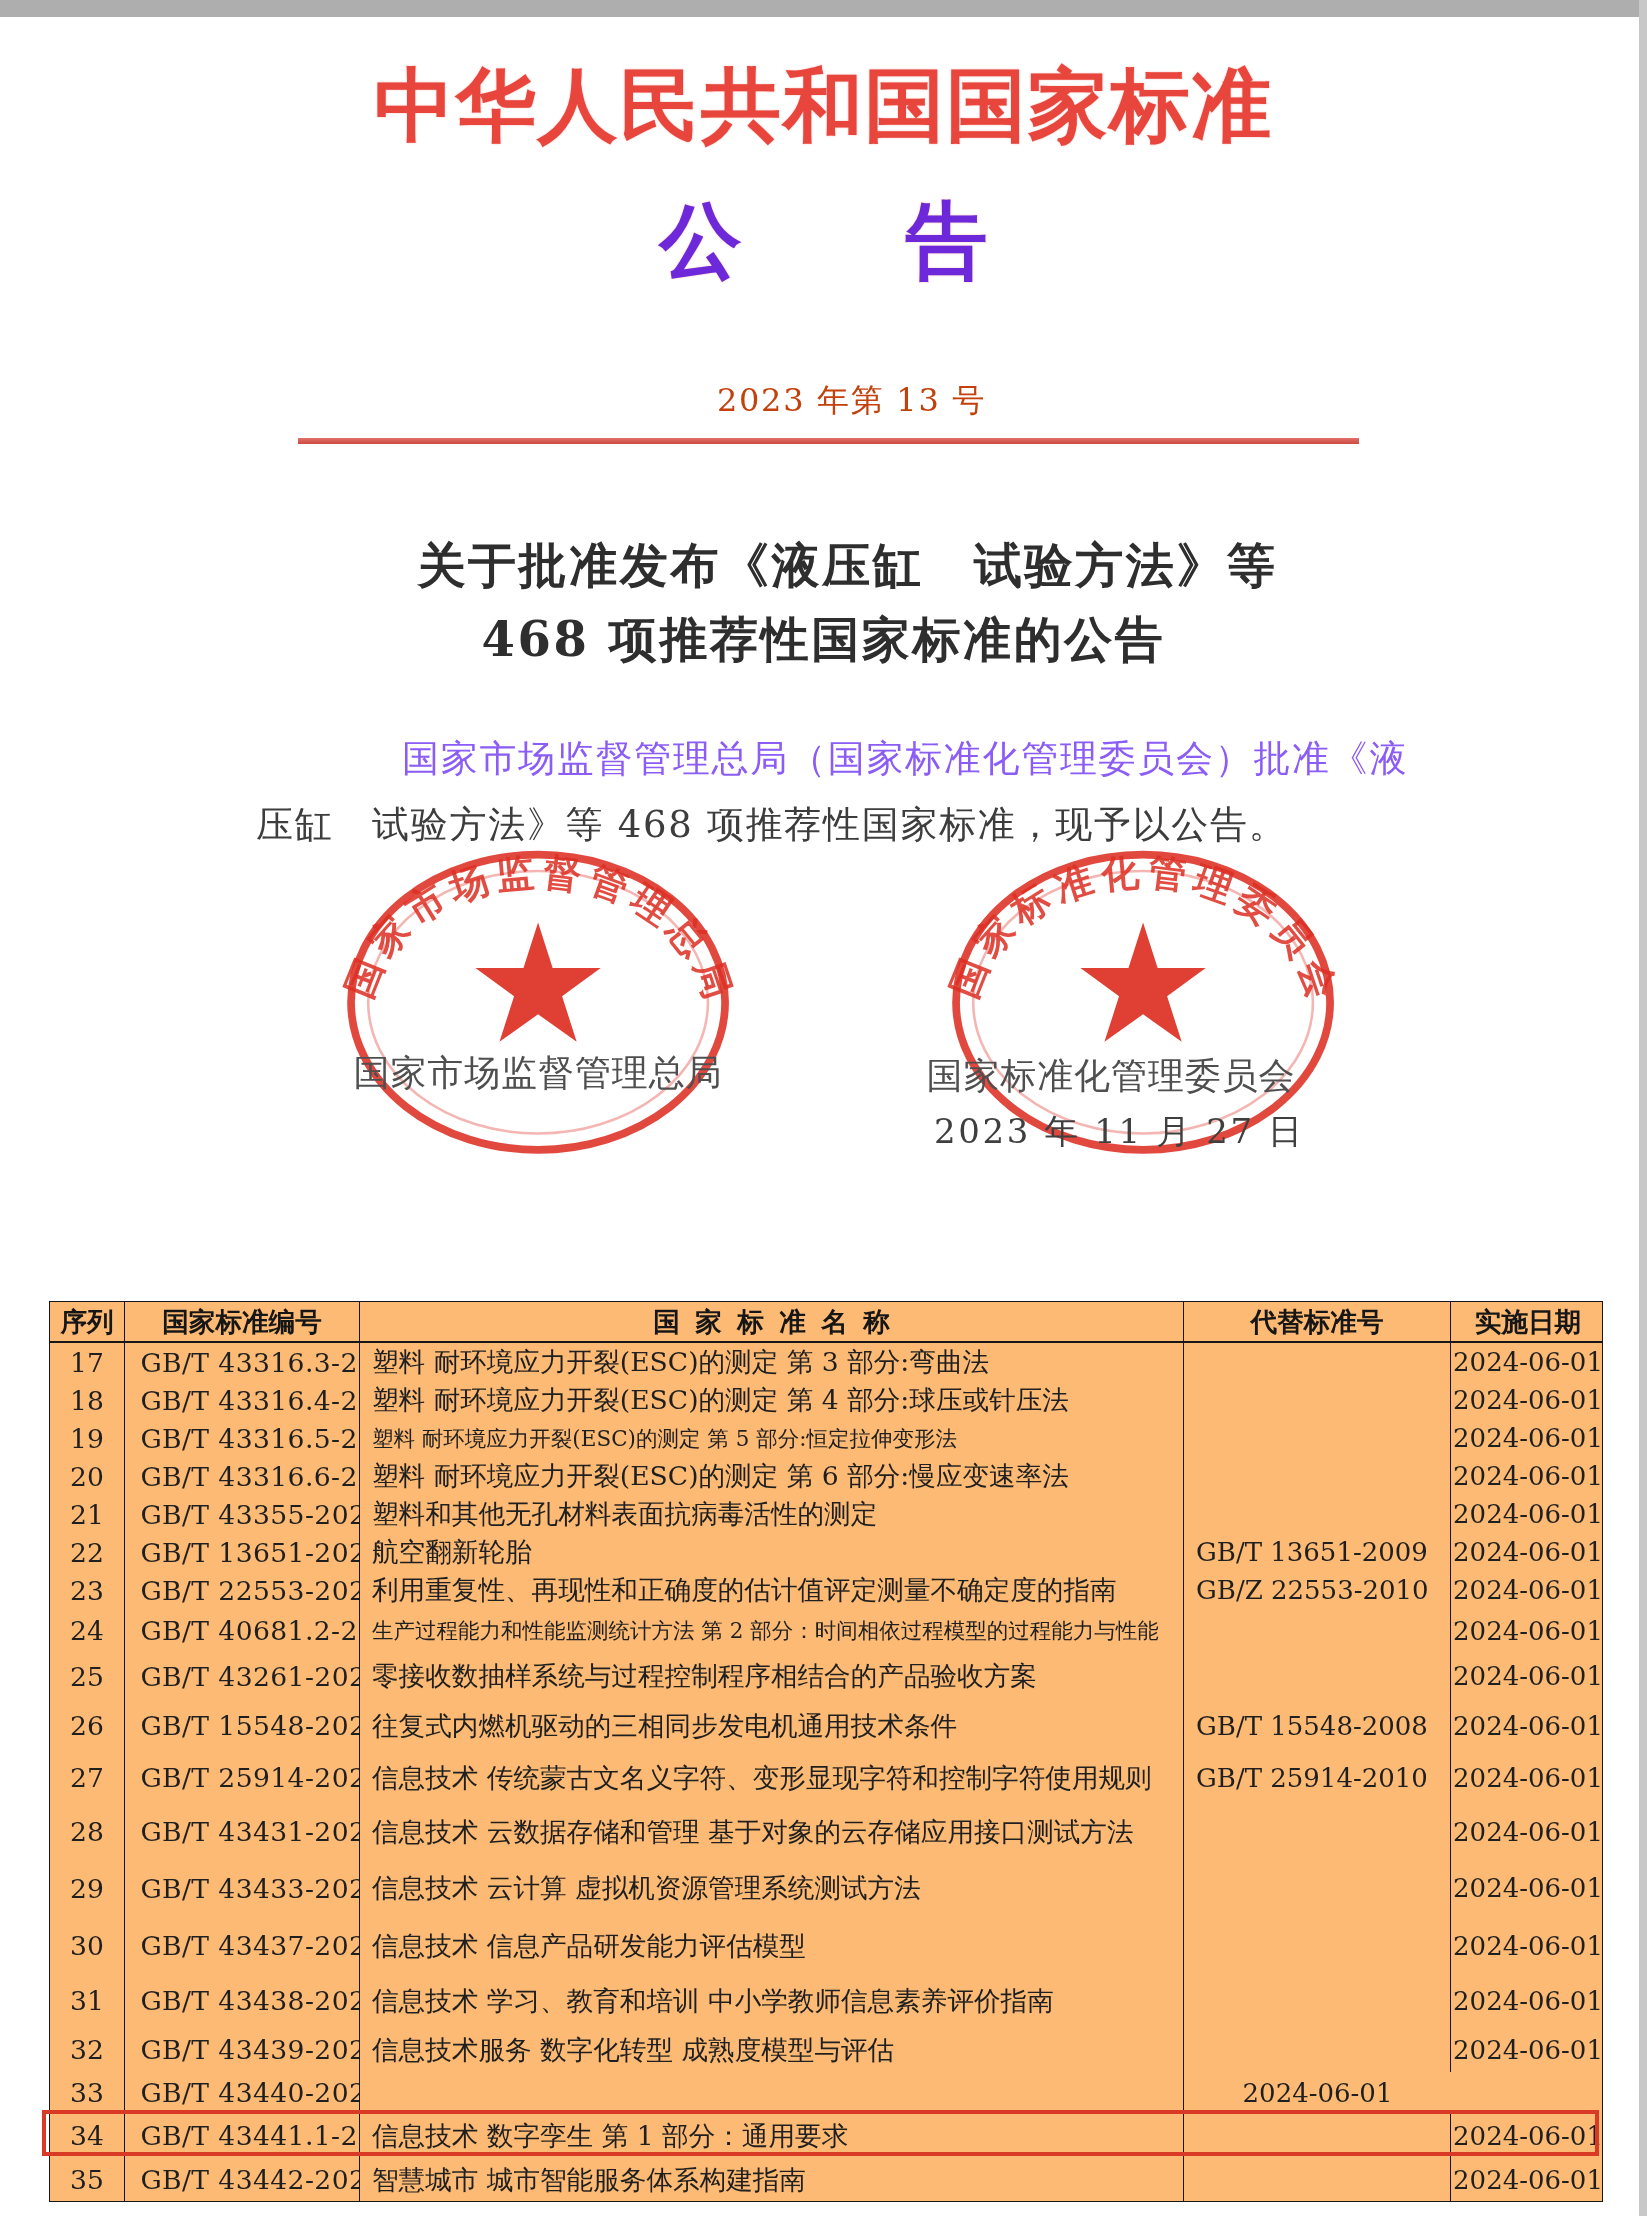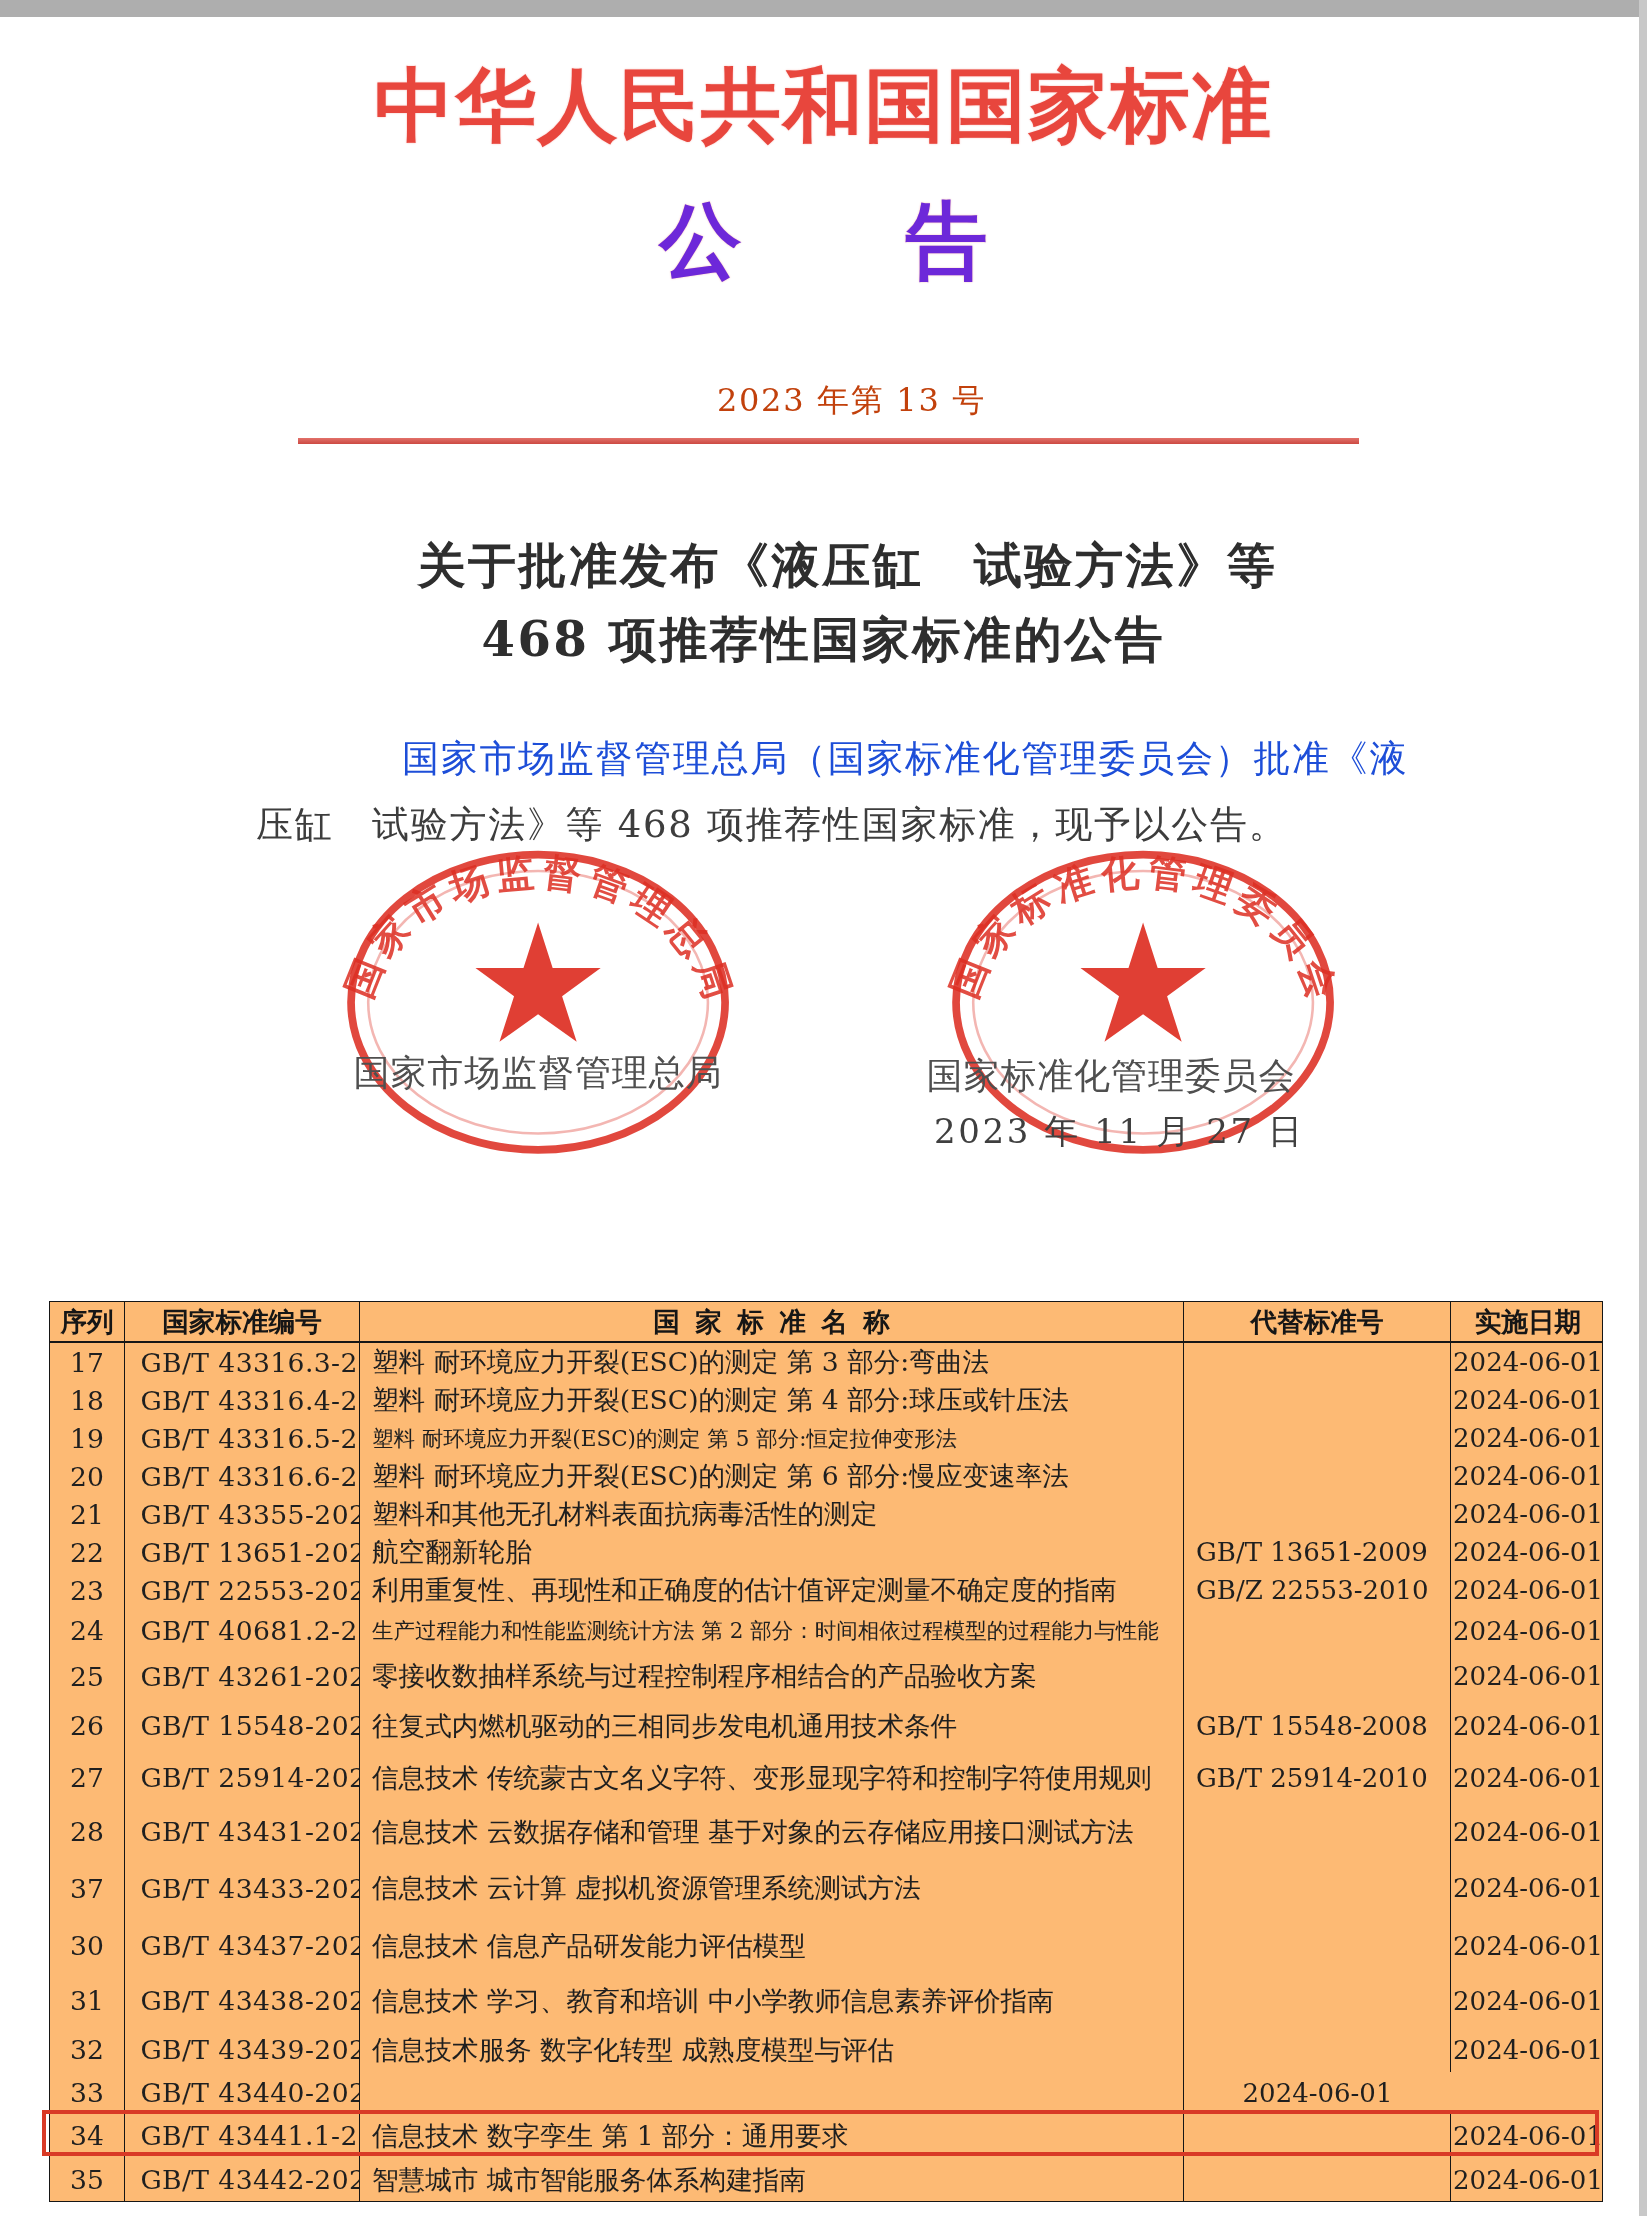--- a/index.html
+++ b/index.html
@@ -19,21 +19,21 @@
   .issue-no{position:absolute;left:0;top:379px;width:1647px;text-align:center;
              font-size:32px;color:#c2410c;letter-spacing:1.7px;white-space:pre;padding-left:28px;}
   .red-rule{position:absolute;left:298px;top:438px;width:1061px;height:6px;
              background:linear-gradient(180deg,#e2716a,#cc4a42);}
 
   .notice-h1{position:absolute;left:0;top:534px;width:1647px;text-align:center;
              font-size:48px;font-weight:bold;color:#2e2e2e;letter-spacing:2.6px;white-space:pre;padding-left:24px;}
   .notice-h2{position:absolute;left:0;top:608px;width:1647px;text-align:center;
              font-size:48px;font-weight:bold;color:#2e2e2e;letter-spacing:2.6px;white-space:pre;}
 
-  .body-l1{position:absolute;left:402px;top:734px;font-size:37px;color:#1d4ed8;
+  .body-l1{position:absolute;left:402px;top:734px;font-size:37px;color:#8b5cf6;
            letter-spacing:1.7px;white-space:pre;}
   .body-l2{position:absolute;left:256px;top:800px;font-size:37px;color:#3d3d3d;
            letter-spacing:1.7px;white-space:pre;}
 
   
   .seal{position:absolute;width:399px;height:326px;}
   .seal-left{left:339px;top:841px;}
   .seal-right{left:944px;top:841px;}
   .seal-agency{position:absolute;font-size:36px;color:#4f4f4f;letter-spacing:0.9px;white-space:pre;}
   .agency-left{left:345px;top:1049px;width:386px;text-align:center;}
@@ -194,21 +194,21 @@
           <div class="c c-date">2024-06-01</div>
         </div>
         <div class="t-row" style="height: 55px;">
           <div class="c b c-seq">28</div>
           <div class="c b c-no">GB/T 43431-2023</div>
           <div class="c b c-name">信息技术 云数据存储和管理 基于对象的云存储应用接口测试方法</div>
           <div class="c b c-rep"></div>
           <div class="c c-date">2024-06-01</div>
         </div>
         <div class="t-row" style="height: 58px;">
-          <div class="c b c-seq">37</div>
+          <div class="c b c-seq">29</div>
           <div class="c b c-no">GB/T 43433-2023</div>
           <div class="c b c-name">信息技术 云计算 虚拟机资源管理系统测试方法</div>
           <div class="c b c-rep"></div>
           <div class="c c-date">2024-06-01</div>
         </div>
         <div class="t-row" style="height: 57px;">
           <div class="c b c-seq">30</div>
           <div class="c b c-no">GB/T 43437-2023</div>
           <div class="c b c-name">信息技术 信息产品研发能力评估模型</div>
           <div class="c b c-rep"></div>

